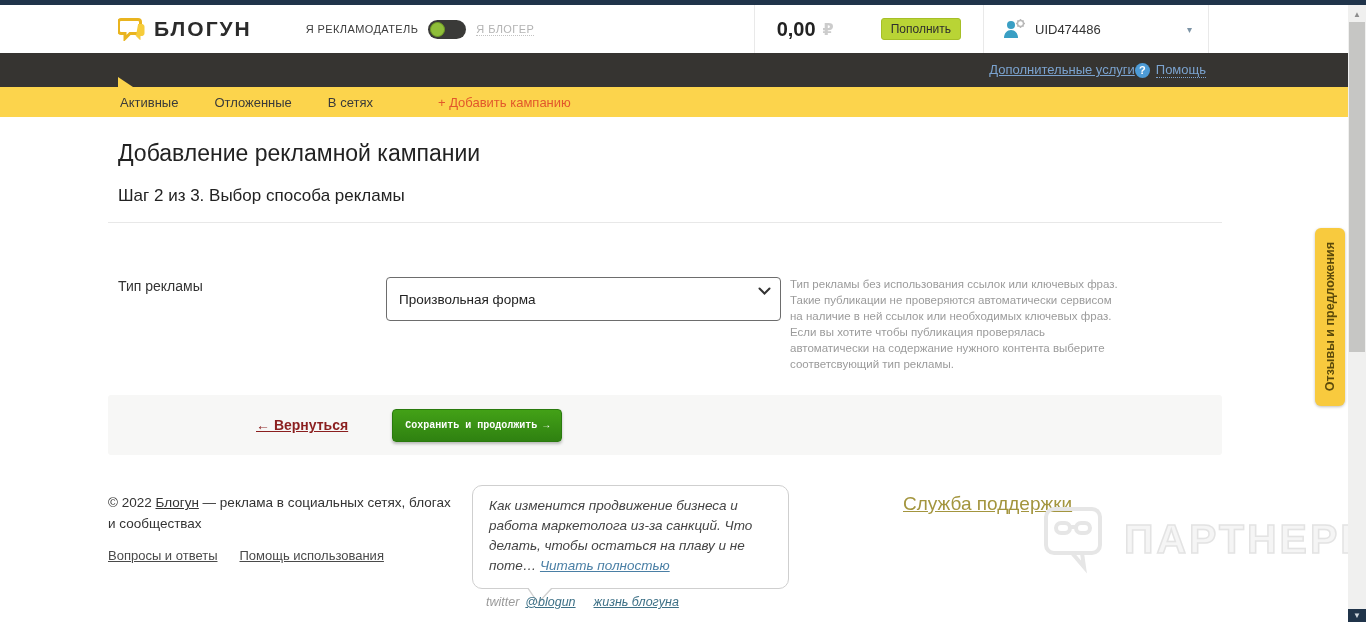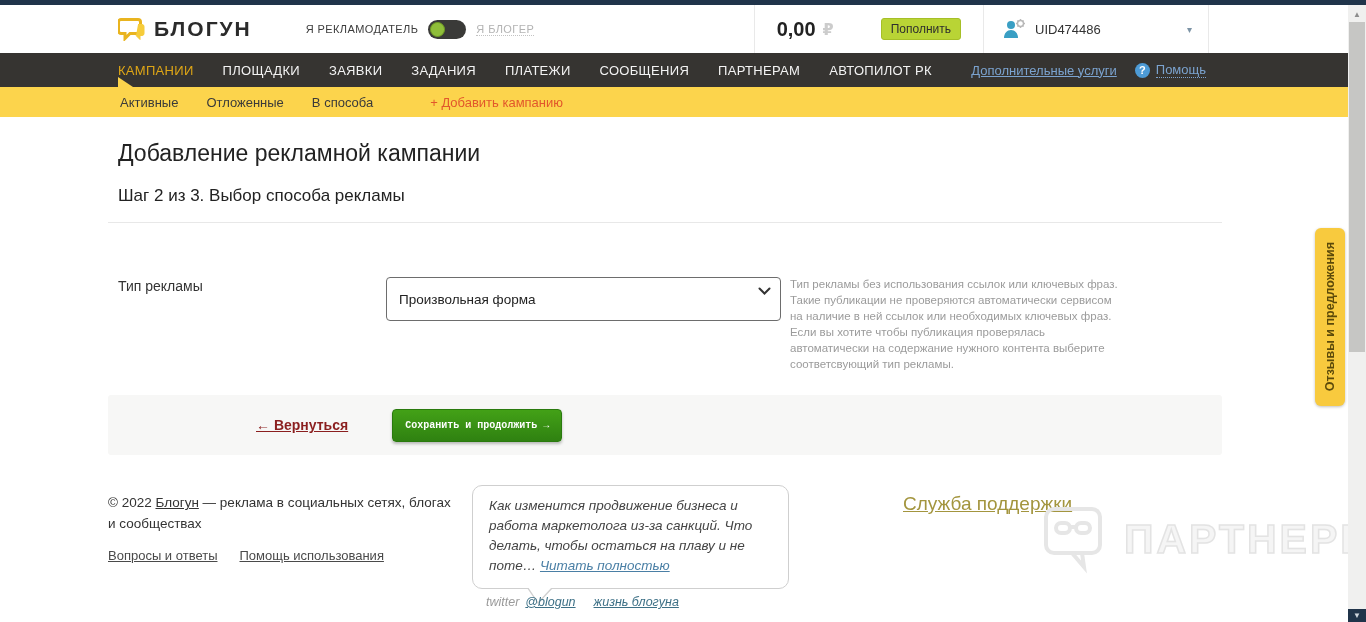--- a/index.html
+++ b/index.html
@@ -35,33 +35,33 @@
   .user-icon { position:relative; width:24px; height:22px; margin-right:9px; }
   .uid { font-size:13px; color:#333; }
   .user-caret { margin-left:auto; color:#7d94a6; font-size:10px; }
 
   
   .navbar { position:absolute; left:0; top:53px; width:1348px; height:34px; background:#363431;
             display:flex; align-items:center; }
   .nav-items { display:flex; margin-left:118px; gap:29px; }
   .nav-item { font-size:13px; color:#f3f3f3; letter-spacing:.3px; cursor:pointer; }
   .nav-item.active { color:#dfa616; }
-  .nav-right { margin-left:auto; margin-right:142px; display:flex; align-items:center; gap:18px; }
+  .nav-right { margin-left:auto; margin-right:142px; display:flex; align-items:flex-start; }
   .link-services { font-size:13px; color:#7ba3cf; text-decoration:underline; cursor:pointer; }
   .help-wrap { display:flex; align-items:center; gap:6px; cursor:pointer; }
   .help-icon { width:15px; height:15px; border-radius:50%; background:#4d9bd6; color:#fff;
                font-size:11px; font-weight:bold; display:flex; align-items:center; justify-content:center; }
   .link-help { font-size:13px; color:#7ba3cf; border-bottom:1px dotted #7ba3cf; }
 
   
   .subnav { position:absolute; left:0; top:87px; width:1348px; height:30px; background:#fcd44c;
             display:flex; align-items:center; }
   .subnav-pointer { position:absolute; left:118px; top:-10px; width:0; height:0;
                     border-bottom:10px solid #fcd44c; border-right:15px solid transparent; }
-  .subnav-items { display:flex; margin-left:120px; gap:28px; align-items:center; }
+  .subnav-items { display:flex; margin-left:120px; gap:36px; align-items:center; }
   .subnav-item { font-size:13px; color:#3a3a3a; cursor:pointer; }
   .subnav-add { font-size:13px; color:#e2572b; margin-left:29px; cursor:pointer; }
 
   
   .page-title { position:absolute; left:118px; top:140px; font-size:23px; font-weight:400; color:#222; }
   .page-step  { position:absolute; left:118px; top:186px; font-size:17px; font-weight:400; color:#222; }
   .divider { position:absolute; left:108px; top:222px; width:1114px; height:0; border-top:1px solid #e8e8e8; }
 
   .form-label { position:absolute; left:118px; top:278px; font-size:14px; color:#333; }
   .select-wrap { position:absolute; left:386px; top:277px; width:395px; height:44px; }
@@ -171,45 +171,35 @@
             </g>
           </svg>
         </span>
         <span class="uid">UID474486</span>
         <span class="user-caret">▾</span>
       </div>
     </div>
   </div>
 
   <div class="navbar">
-    <div class="nav-items">
-      <span class="nav-item active">КАМПАНИИ</span>
-      <span class="nav-item">ПЛОЩАДКИ</span>
-      <span class="nav-item">ЗАЯВКИ</span>
-      <span class="nav-item">ЗАДАНИЯ</span>
-      <span class="nav-item">ПЛАТЕЖИ</span>
-      <span class="nav-item">СООБЩЕНИЯ</span>
-      <span class="nav-item">ПАРТНЕРАМ</span>
-      <span class="nav-item">АВТОПИЛОТ РК</span>
-    </div>
     <div class="nav-right">
       <span class="link-services">Дополнительные услуги</span>
       <span class="help-wrap">
         <span class="help-icon">?</span>
         <span class="link-help">Помощь</span>
       </span>
     </div>
   </div>
 
   <div class="subnav">
     <div class="subnav-pointer"></div>
     <div class="subnav-items">
       <span class="subnav-item">Активные</span>
       <span class="subnav-item">Отложенные</span>
-      <span class="subnav-item">В способа</span>
+      <span class="subnav-item">В сетях</span>
       <span class="subnav-add">+ Добавить кампанию</span>
     </div>
   </div>
 
   <h1 class="page-title">Добавление рекламной кампании</h1>
   <h2 class="page-step">Шаг 2 из 3. Выбор способа рекламы</h2>
   <div class="divider"></div>
 
   <span class="form-label">Тип рекламы</span>
   <div class="select-wrap">

